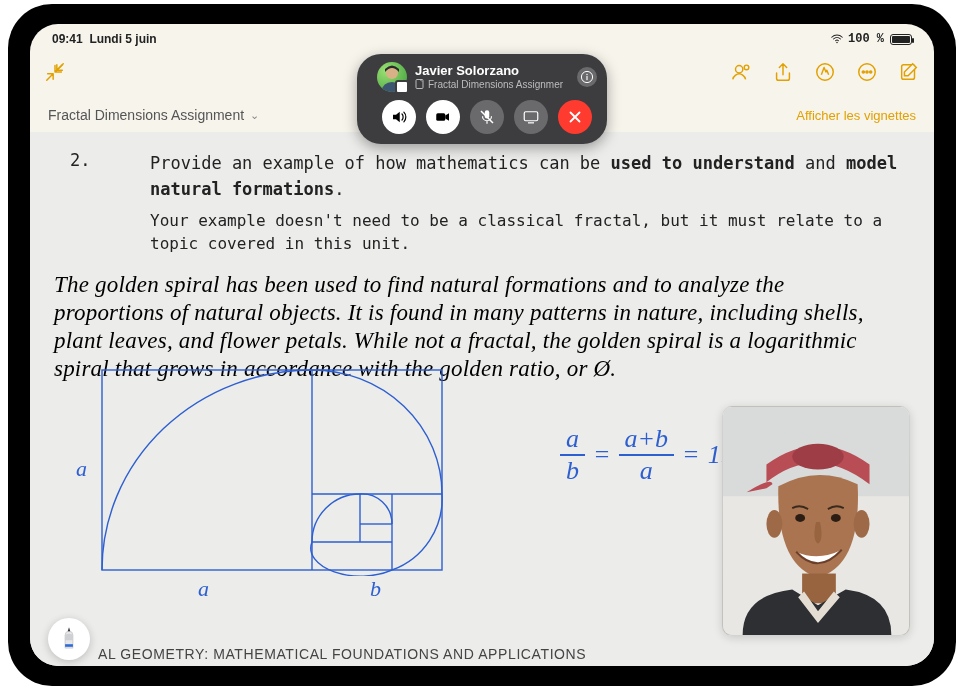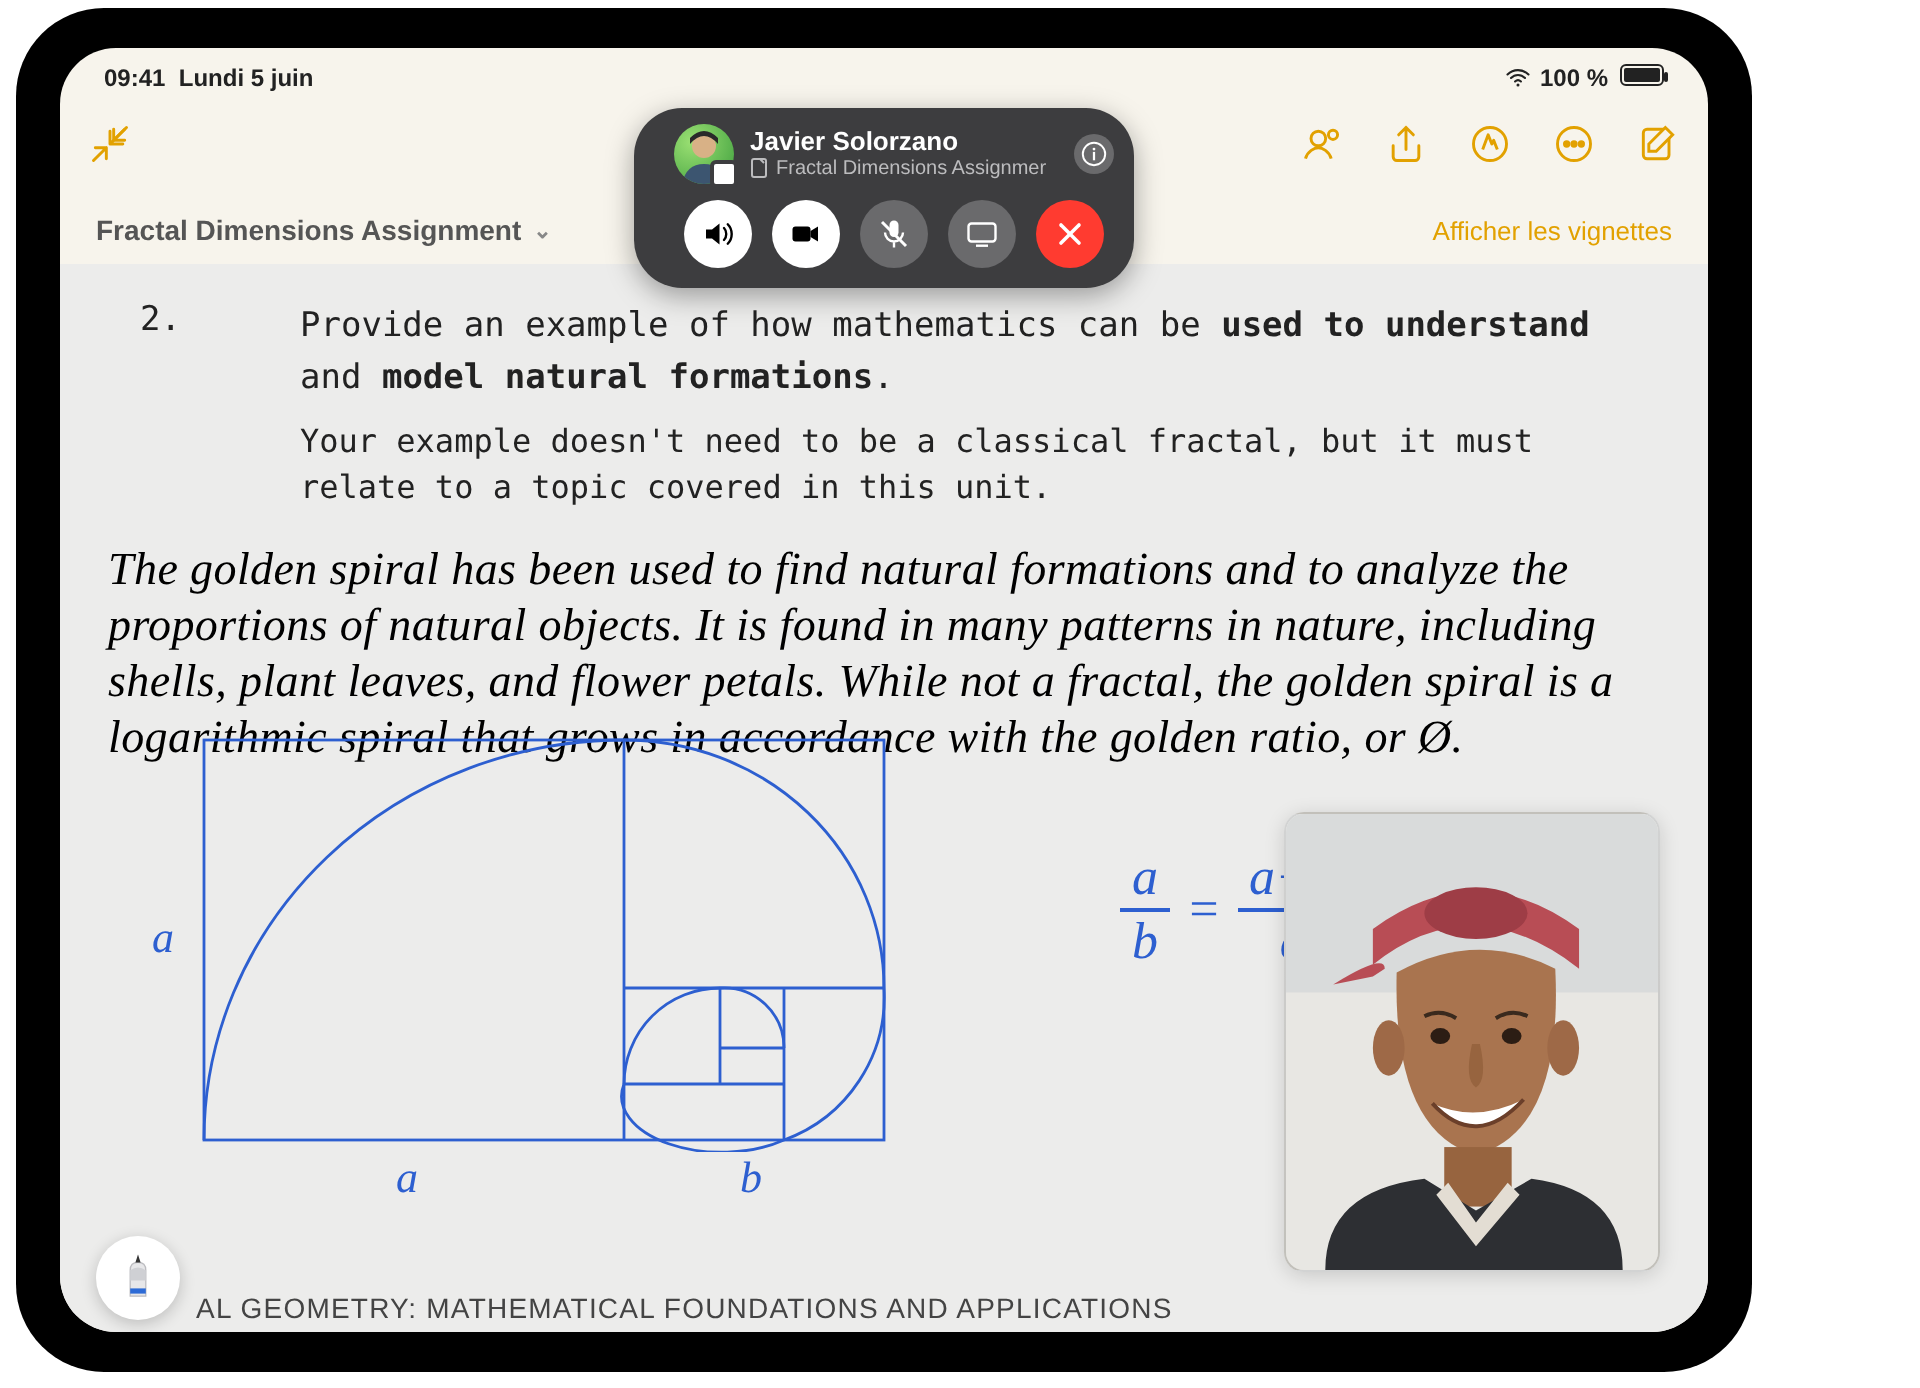--- a/index.html
+++ b/index.html
@@ -2,41 +2,41 @@
 <html><head>
 <meta charset="utf-8">
 <style>
   * { box-sizing: border-box; margin: 0; padding: 0; }
   html, body { width: 960px; height: 694px; overflow: hidden; font-family: -apple-system, Helvetica, Arial, sans-serif; background:#fff;}
   
   
   .ipad {
     position: absolute;
     left: 8px; top: 4px;
-    width: 868px; height: 682px;
+    width: 948px; height: 682px;
     background: #000;
     border-radius: 44px;
     padding: 20px 22px;
   }
   .screen {
     width: 100%; height: 100%;
     background: #f7f4ec;
     border-radius: 28px;
     position: relative;
     overflow: hidden;
   }
   
   
   .statusbar {
     position: absolute; top: 4px; left: 0; right: 0; height: 22px;
     display: flex; justify-content: space-between; align-items: center;
     padding: 0 22px;
     font-size: 12px; font-weight: 600; color: #222;
   }
-  .statusbar .right { display:flex; gap:4px;}
+  .statusbar .right { display:flex; align-items:center; gap:4px;font-family:Liberation Mono, monospace;}
   .battery { width: 22px; height:11px; border:1px solid #222; border-radius:3px; position:relative; margin-left:2px;}
   .battery::after{content:''; position:absolute; right:-3px; top:3px; width:2px; height:5px; background:#222; border-radius:1px;}
   .battery .fill{ position:absolute; left:1px; top:1px; bottom:1px; right:1px; background:#222; border-radius:1px;}
   .wifi { width:14px; height:14px; display:inline-block;}
   
   
   .toolbar {
     position:absolute; top: 28px; left:0; right:0; height:40px;
     display:flex; align-items:center; padding: 0 14px;
     justify-content: space-between;
@@ -45,21 +45,21 @@
   .ticon { width:22px; height:22px; color:#e2a100; display:flex; align-items:center; justify-content:center;}
   .ticon svg { width:22px; height:22px; stroke:#e2a100; fill:none; stroke-width:1.6;}
   
   
   .docrow {
     position:absolute; top: 76px; left:0; right:0; height:30px;
     display:flex; align-items:center; justify-content:space-between;
     padding: 0 18px;
     font-size:14px;
   }
-  .doctitle { display:flex; align-items:center; gap:6px; color:#555; font-weight:700;}
+  .doctitle { display:flex; align-items:center; gap:6px; color:#555; font-weight:400;}
   .doctitle .chev { font-size:11px; color:#888;}
   .docrow .showthumbs { color:#e2a100; font-size:13px;}
   
   
   .content {
     position:absolute; top: 108px; left:0; right:0; bottom:0;
     background:#ececeb;
     padding: 18px 36px 0 36px;
     font-family: "SFMono-Regular", Menlo, Consolas, monospace;
     color:#222;

